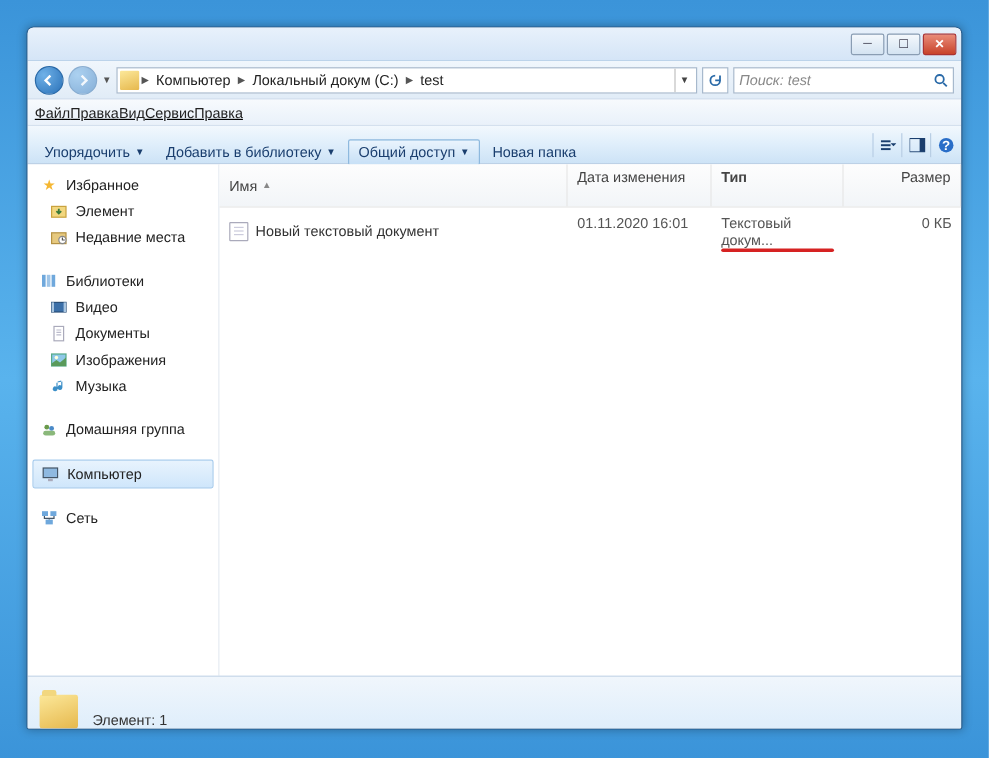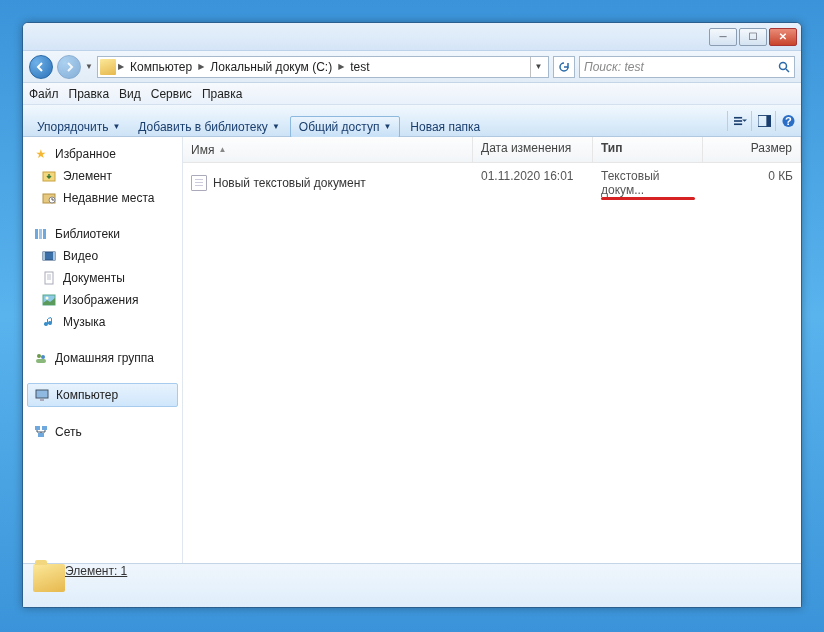--- a/index.html
+++ b/index.html
@@ -11,55 +11,55 @@
 .winbtn.close { background: linear-gradient(180deg,#e98b78,#c8432b); border-color:#a33; color:#fff; font-weight:bold; }
 .navbar { height: 32px; background: linear-gradient(180deg,#f0f6fc,#e1ecf7); display:flex; align-items:center; padding: 0 6px; gap:4px; border-bottom:1px solid #c4d5e8; }
 .navbtn { width:24px; height:24px; border-radius:50%; background: radial-gradient(circle at 30% 30%, #6fb1e8, #2a71b8); border:1px solid #2a6aa8; display:flex; align-items:center; justify-content:center; color:#fff; font-size:12px; }
 .navbtn.fwd { opacity:.5; }
 .breadcrumb { flex:1; height:22px; background:#fff; border:1px solid #a7b9cd; display:flex; align-items:center; padding:0 2px; gap:2px; overflow:hidden; }
 .bc-ico { width:16px; height:16px; background: linear-gradient(160deg,#fce89a,#e6b84d); border-radius:1px; }
 .bc-item { padding:0 4px; color:#222; display:flex; align-items:center; gap:3px; }
 .bc-sep { color:#555; font-size:8px; }
 .bc-drop { margin-left:auto; width:16px; text-align:center; color:#444; font-size:8px; border-left:1px solid #c0c0c0; height:100%; display:flex; align-items:center; justify-content:center; }
 .refresh { width:22px; height:22px; border:1px solid #a7b9cd; background:#fff; display:flex; align-items:center; justify-content:center; color:#2a6aa8; font-size:12px; }
-.search { width:216px; height:22px; background:#fff; border:1px solid #a7b9cd; display:flex; align-items:center; padding:0 4px; color:#888; font-style:italic; }
+.search { width:184px; height:22px; background:#fff; border:1px solid #a7b9cd; display:flex; align-items:center; padding:0 4px; color:#888; font-style:italic; }
 .search .mag { margin-left:auto; color:#2a6aa8; font-style:normal; }
-.menubar { height:22px; background:linear-gradient(180deg,#f7fafd,#e9f1fa); display:flex; align-items:center; padding:0 6px; gap:10px; border-bottom:1px solid #d4e0ee; }
+.menubar { height:22px; background:linear-gradient(180deg,#f7fafd,#e9f1fa); display:flex; align-items:center; padding:0 6px; gap:0; border-bottom:1px solid #d4e0ee;text-decoration:underline; }
 .menubar span { color:#222; }
 .toolbar { height:32px; background:linear-gradient(180deg,#f2f8fd,#dfeefb 50%,#cde3f6); display:flex; align-items:center; padding:0 6px; gap:2px; border-bottom:1px solid #b0c8e0; }
 .tbtn { padding:3px 8px; color:#1a3e6e; display:flex; align-items:center; gap:4px; border-radius:2px;margin-top:12px; }
 .tbtn .dd { font-size:8px; }
 .tbtn.hi { background:linear-gradient(180deg,#eaf4fd,#c7e0f6); border:1px solid #8eb9de; }
 .tsp { flex:1; }
 .tool-ico { width:20px; height:20px; display:flex; align-items:center; justify-content:center; color:#1a3e6e; border-left:1px solid #b8ceE4; padding-left:6px; margin-left:2px; }
 .body { flex:1; display:flex; min-height:0; }
 .sidebar { width:160px; border-right:1px solid #e0e7ee; padding:6px 0; overflow:auto; background:#fff; }
 .sb-item { display:flex; align-items:center; gap:6px; padding:3px 10px 3px 18px; color:#222; }
 .sb-item.top { padding-left:10px; font-weight:normal; }
 .sb-ico { width:16px; height:16px; display:flex; align-items:center; justify-content:center; font-size:12px; }
 .sb-item.sel { background:linear-gradient(180deg,#e8f3fd,#cfe6fb); border:1px solid #a6cbed; margin:0 4px; padding-left:6px; border-radius:2px; }
 .sb-spacer { height:14px; }
 .content { flex:1; display:flex; flex-direction:column; background:#fff; }
-.cols { display:flex; height:26px; border-bottom:1px solid #e6e6e6; color:#444; background:linear-gradient(180deg,#fdfdfd,#f2f5f8);justify-content:center; }
+.cols { display:flex; height:36px; border-bottom:1px solid #e6e6e6; color:#444; background:linear-gradient(180deg,#fdfdfd,#f2f5f8);justify-content:center; }
 .col { padding:4px 8px; border-right:1px solid #e6e6e6; }
 .col.name { width:290px; display:flex; align-items:center; gap:4px; }
 .col.date { width:120px; }
 .col.type { width:110px;font-weight:bold; }
 .col.size { flex:1; text-align:right; }
 .sortar { font-size:8px; color:#888; }
 .row { display:flex; padding:4px 0; color:#333; }
 .cell { padding:2px 8px; }
 .cell.name { width:290px; display:flex; align-items:center; gap:6px; }
 .cell.date { width:120px; color:#555; }
 .cell.type { width:110px; color:#555; position:relative; }
 .cell.size { flex:1; text-align:right; color:#555; }
 .file-ico { width:16px; height:16px; background:#fff; border:1px solid #aab; border-radius:1px; position:relative; }
 .file-ico::after { content:""; position:absolute; top:3px; left:3px; right:3px; height:1px; background:#ccd; box-shadow:0 3px 0 #ccd, 0 6px 0 #ccd; }
 .underline-red { position:absolute; left:8px; right:8px; bottom:-1px; height:3px; background:#d62222; border-radius:2px; }
-.statusbar { height:44px; background:linear-gradient(180deg,#f0f6fc,#dfeefb); border-top:1px solid #c4d5e8; display:flex; align-items:flex-start; padding:0 10px; color:#333;text-decoration:underline; }
+.statusbar { height:44px; background:linear-gradient(180deg,#f0f6fc,#dfeefb); border-top:1px solid #c4d5e8; display:flex; align-items:flex-end; padding:0 10px; gap:12px; color:#333; }
 .big-folder { width:32px; height:28px; background:linear-gradient(160deg,#fce89a,#e6b84d); border-radius:2px; position:relative; }
 .big-folder::before { content:""; position:absolute; top:-4px; left:2px; width:12px; height:5px; background:#f2d77f; border-radius:2px 2px 0 0; }
 .star { color:#f5b732; }
 .mon { background:linear-gradient(180deg,#8fb9e0,#37628f); border-radius:2px; }
 svg { display:block; }
 </style>
 </head>
 <body>
 
 <div class="window">

